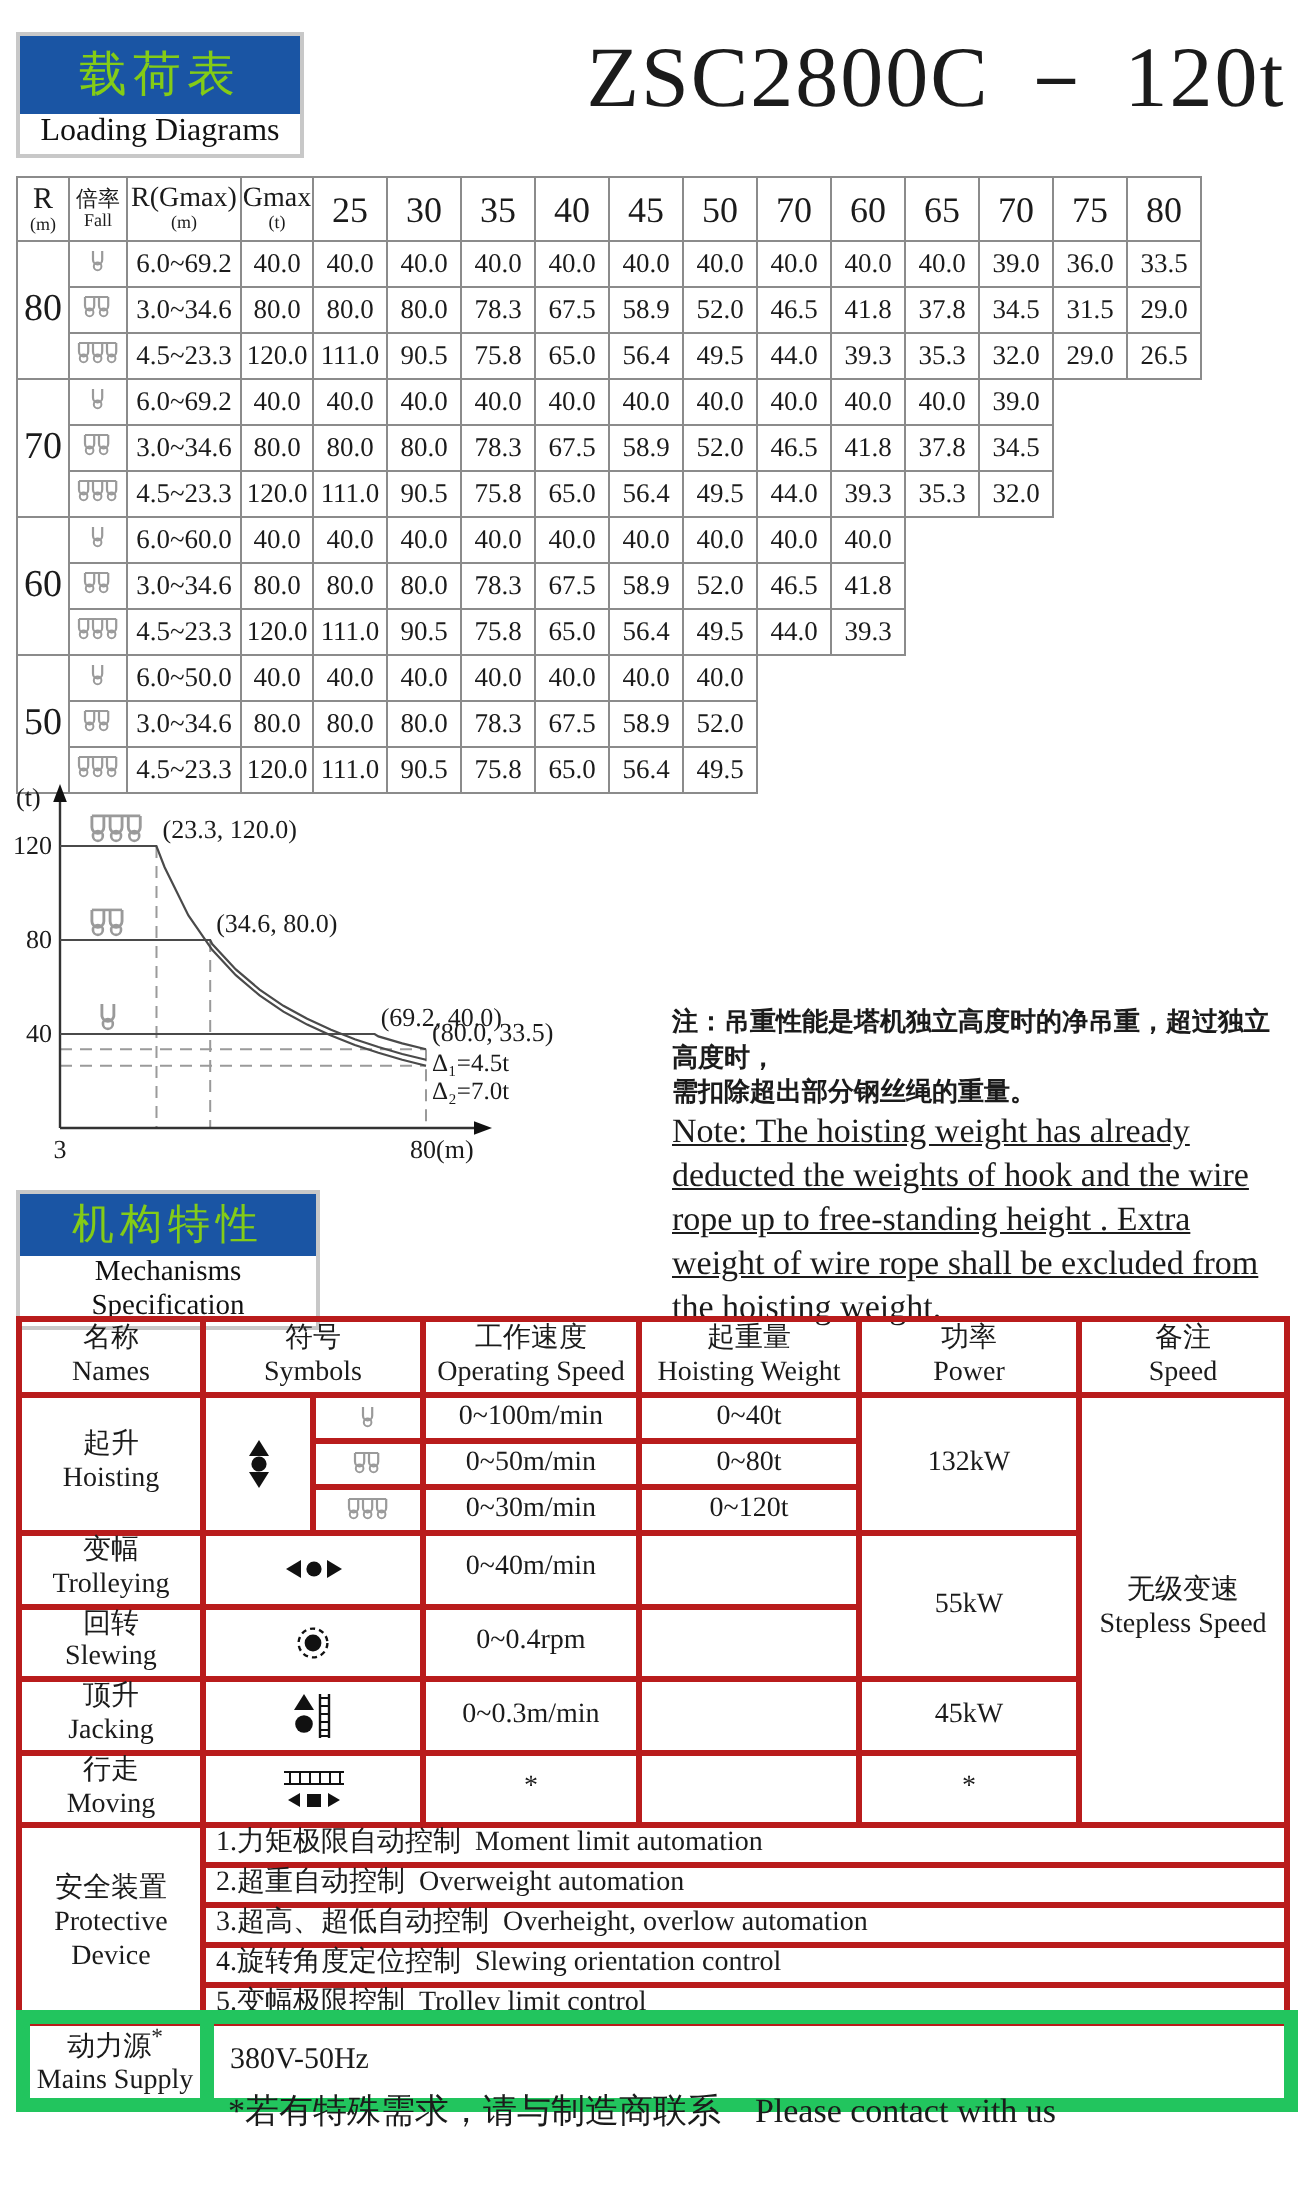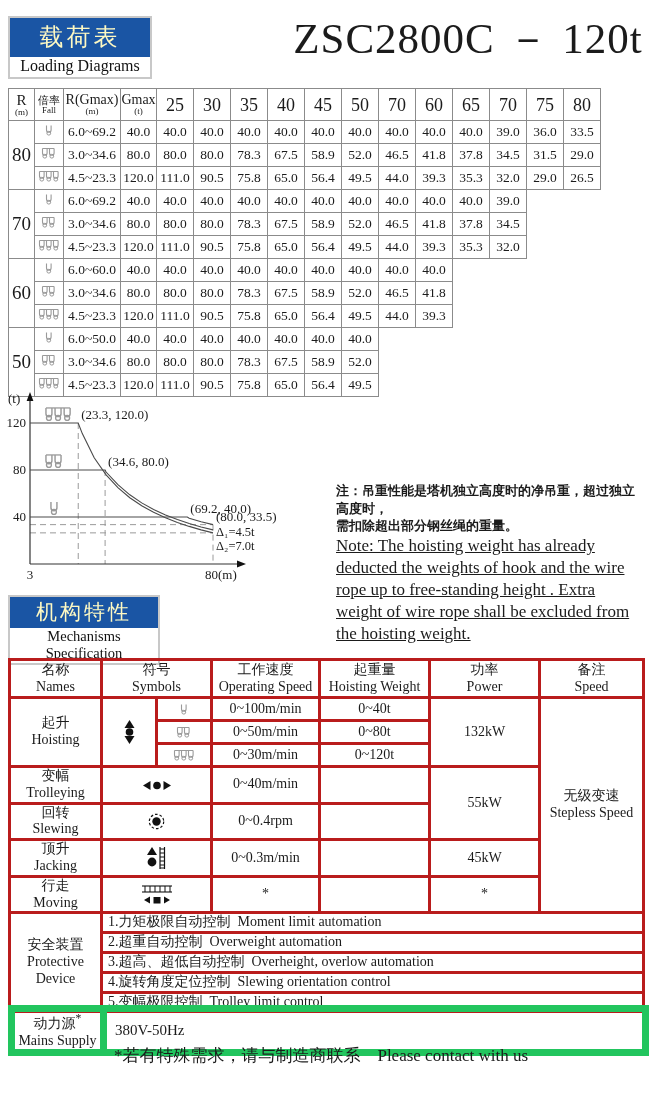--- a/index.html
+++ b/index.html
@@ -2,21 +2,21 @@
 <html><head>
 <meta charset="utf-8">
 <style>
   html,body{margin:0;padding:0;background:#fff;}
   #page{position:relative;width:650px;height:1093px;background:#fff;overflow:hidden;
         font-family:"Liberation Serif","DejaVu Serif",serif;color:#1b1b1b;}
   .abs{position:absolute;}
 
   
   .badge{border:2px solid #c8c8c8;background:#fff;text-align:center;}
-  .badge .bzh{background:#1a55a4;color:#fef9c3;letter-spacing:3px;}
+  .badge .bzh{background:#1a55a4;color:#84cc16;letter-spacing:3px;}
   .badge .ben{color:#111;}
   #badge-loading{left:8px;top:16px;width:140px;}
   #badge-loading .bzh{font-size:24px;padding:3px 0 4px;}
   #badge-loading .ben{font-size:16px;padding:0 0 2px;}
   #badge-mech{left:8px;top:595px;width:148px;}
   #badge-mech .bzh{font-size:21px;padding:1px 0 2px;}
   #badge-mech .ben{font-size:14.5px;padding:0 0 1px;}
 
   #title{left:290px;top:10px;width:356px;text-align:center;font-size:43px;letter-spacing:1px;white-space:nowrap;}
 
@@ -30,21 +30,21 @@
   #load-table .corner{font-size:15px;}
   #load-table .corner2{font-size:11px;}
   #load-table .rgx{font-size:14px;}
   #load-table .radius{font-size:19px;}
   #load-table td.nb{border:none;}
 
   
   #chart{left:0px;top:386px;}
 
   
-  #notes{left:336px;top:482px;width:306px;}
+  #notes{left:336px;top:502px;width:306px;}
   #notes .nzh{font-size:13px;font-weight:600;line-height:1.35;}
   #notes .nen{font-size:17px;line-height:1.3;margin-top:0;text-decoration:underline;}
 
   
   #spec-table{left:8px;top:658px;border-collapse:collapse;table-layout:fixed;}
   #spec-table td,#spec-table th{border:3px solid #b91c1c;text-align:center;vertical-align:middle;
       padding:0;font-weight:normal;font-size:14px;line-height:1.2;}
   .h38{height:38px}.h23{height:23px}.h33{height:33px}.h31{height:31px}.h34{height:34px}.h35{height:35px}.h19{height:19px}
   #spec-table .two{font-size:14px;}
   #spec-table td.left{text-align:left;padding-left:5px;white-space:pre;}

